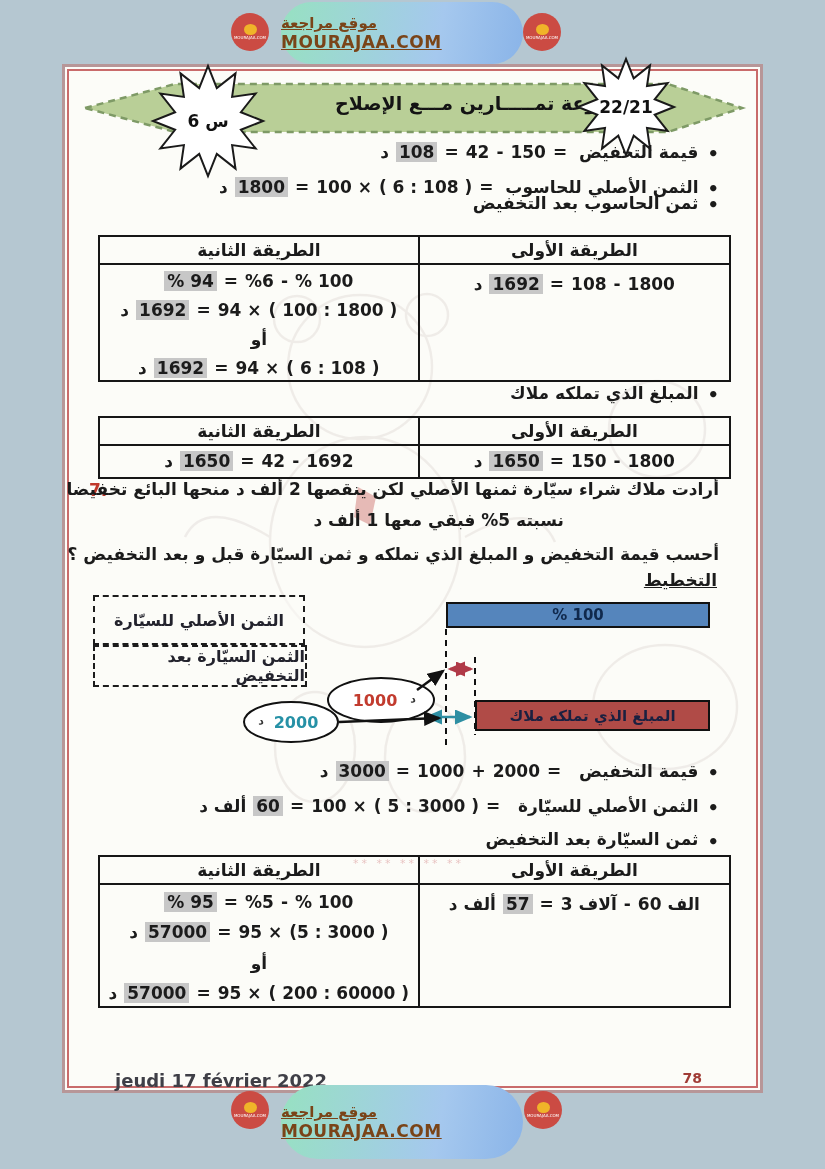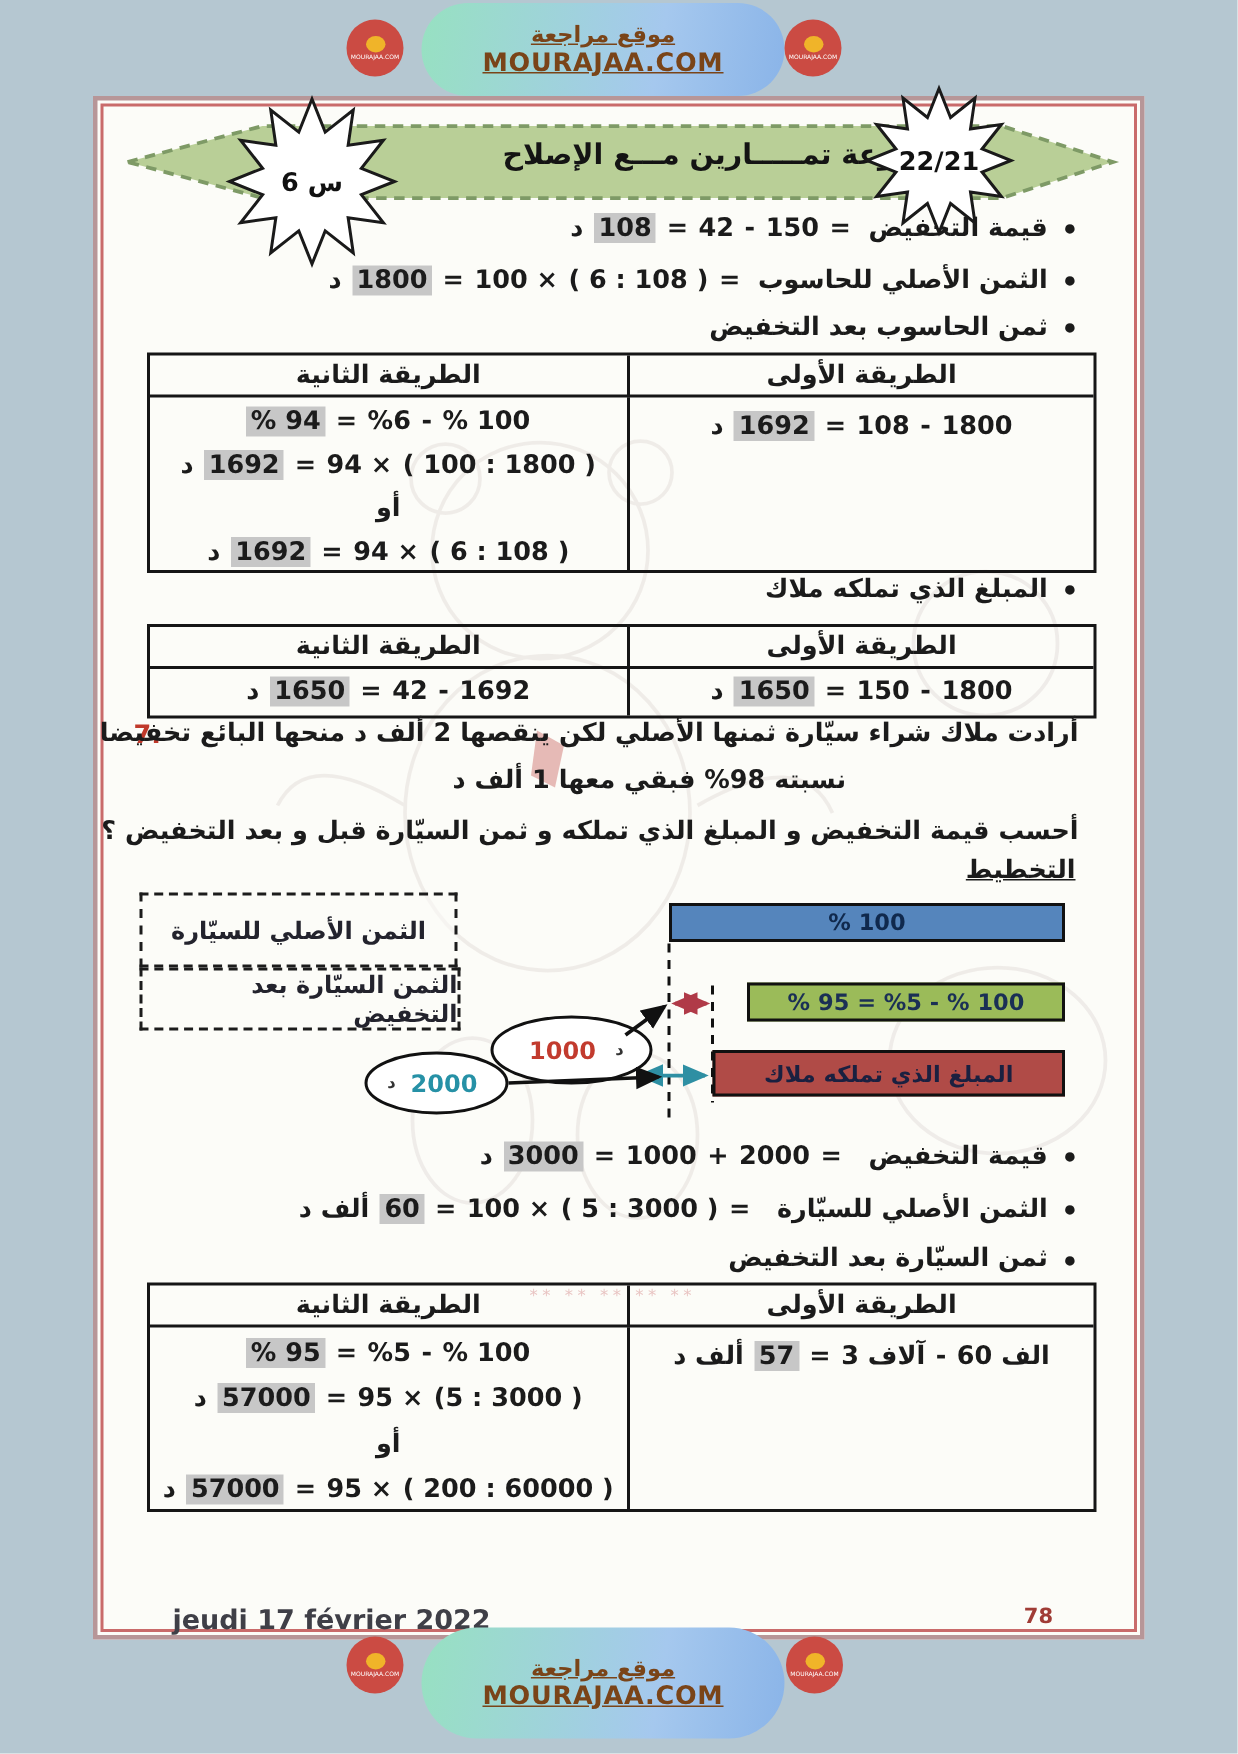--- a/index.html
+++ b/index.html
@@ -4,21 +4,21 @@
 <style>
   html,body{margin:0;padding:0;}
   body{
     width:825px;height:1169px;position:relative;overflow:hidden;
     background:#b5c7d1;
     font-family:"DejaVu Sans",sans-serif;
     color:#1b1b1b;
   }
   
   .pill{
-    position:absolute;width:242px;display:flex;flex-direction:column;align-items:center;justify-content:center;
+    position:absolute;width:242px;display:flex;flex-direction:column;align-items:flex-start;justify-content:center;
     background:linear-gradient(100deg,#97e1c1 0%,#a5c8ee 65%,#8ab4e8 100%);
     z-index:30;
   }
   .pill .ar{font-size:15px;font-weight:bold;color:#7a4418;text-decoration:underline;}
   .pill .dom{font-size:17px;font-weight:bold;color:#7a4418;text-decoration:underline;letter-spacing:.5px;}
   .logo{
     position:absolute;width:38px;height:38px;border-radius:50%;background:#cb4b43;z-index:31;
     display:flex;flex-direction:column;align-items:center;justify-content:center;gap:1px;
   }
   .logo .dot{width:13px;height:11px;border-radius:50%;background:#f0b429;}
@@ -145,21 +145,21 @@
   <div class="bullet" style="right:41px;top:110px;">
     <span class="formula">
         <span class="tk" dir="rtl">الثمن الأصلي للحاسوب  =</span>
         <span class="tk" dir="ltr">( 6 : 108 )</span>
         <span class="tk" dir="ltr">100 ×</span>
         <span class="tk" dir="ltr">=</span>
         <span class="tk hl" dir="ltr">1800</span>
         <span class="tk" dir="rtl">د</span>
       </span>
   </div>
-  <div class="bullet" style="right:41px;top:141px;">
+  <div class="bullet" style="right:41px;top:126px;">
     <span class="artext">ثمن الحاسوب بعد التخفيض</span>
   </div>
 
   <div class="tbl" style="left:33px;top:168px;width:633px;height:147px;grid-template-rows:28px 1fr;">
     <div class="th col-f">الطريقة الأولى</div>
     <div class="th">الطريقة الثانية</div>
     <div class="cell col-f">
       <div class="toprow">
           <div class="formula">
             <span class="tk" dir="ltr">1800</span>
@@ -229,28 +229,27 @@
             <span class="tk" dir="ltr">=</span>
             <span class="tk hl" dir="ltr">1650</span>
             <span class="tk" dir="rtl">د</span>
           </div>
         </div>
     </div>
   </div>
 
   <div class="ex-num" style="left:24px;top:413px;">7.</div>
   <div class="exline" style="right:41px;top:412px;">أرادت ملاك شراء سيّارة ثمنها الأصلي لكن ينقصها 2 ألف د منحها البائع تخفيضا</div>
-  <div class="exline" style="right:196px;top:443px;">نسبته 98% فبقي معها 1 ألف د</div>
+  <div class="exline" style="right:196px;top:443px;">نسبته 5% فبقي معها 1 ألف د</div>
   <div class="exline" style="right:41px;top:465px;margin-top:12px;">أحسب قيمة التخفيض و المبلغ الذي تملكه و ثمن السيّارة قبل و بعد التخفيض ؟</div>
   <div class="exline plan" style="right:43px;top:503px;">التخطيط</div>
 
   <div class="dash-box" style="left:28px;top:578px;width:210px;height:38px;">الثمن السيّارة بعد التخفيض</div>
   <div class="dash-box" style="left:28px;top:528px;width:208px;height:46px;">الثمن الأصلي للسيّارة</div>
   <div class="bar bar-blue" style="left:381px;top:535px;width:264px;height:26px;">% 100</div>
-  <div class="bar bar-green" style="left:433px;top:588px;width:212px;height:26px;">% 95  =  %5 - % 100</div>
   <div class="bar bar-red" style="left:410px;top:633px;width:235px;height:31px;">المبلغ الذي تملكه ملاك</div>
 
   <svg class="diagram-svg" style="left:0;top:524px;" width="701" height="165" viewBox="0 0 701 165">
     <defs>
       <marker id="ahb" orient="auto-start-reverse" markerWidth="8" markerHeight="8" refX="6" refY="3">
         <path d="M0,0 L7,3 L0,6 z" fill="#111"></path>
       </marker>
       <marker id="ahr" orient="auto-start-reverse" markerWidth="8" markerHeight="8" refX="6" refY="3">
         <path d="M0,0 L7,3 L0,6 z" fill="#b03a48"></path>
       </marker>

